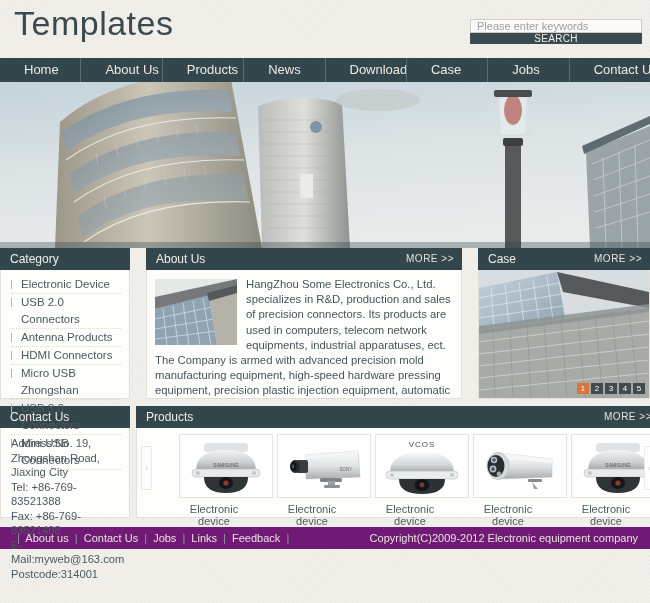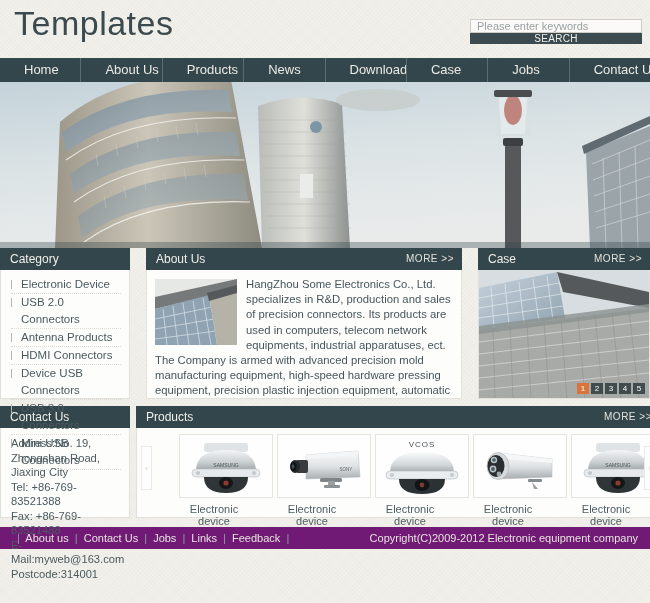--- a/index.html
+++ b/index.html
@@ -381,21 +381,21 @@
     <div class="panel panel-category">
       <div class="panel-head">
         <span>Category</span>
       </div>
       <div class="panel-body cat-body">
         <ul class="cat-list">
           <li>Electronic Device</li>
           <li>USB 2.0 Connectors</li>
           <li>Antenna Products</li>
           <li>HDMI Connectors</li>
-          <li>Device USB Connectors</li>
+          <li>Micro USB Zhongshan</li>
           <li>USB 3.0 Connectors</li>
           <li>Mini USB Connectors</li>
         </ul>
       </div>
     </div>
 
     <div class="panel panel-about">
       <div class="panel-head">
         <span>About Us</span>
         <span class="more">MORE &gt;&gt;</span>

